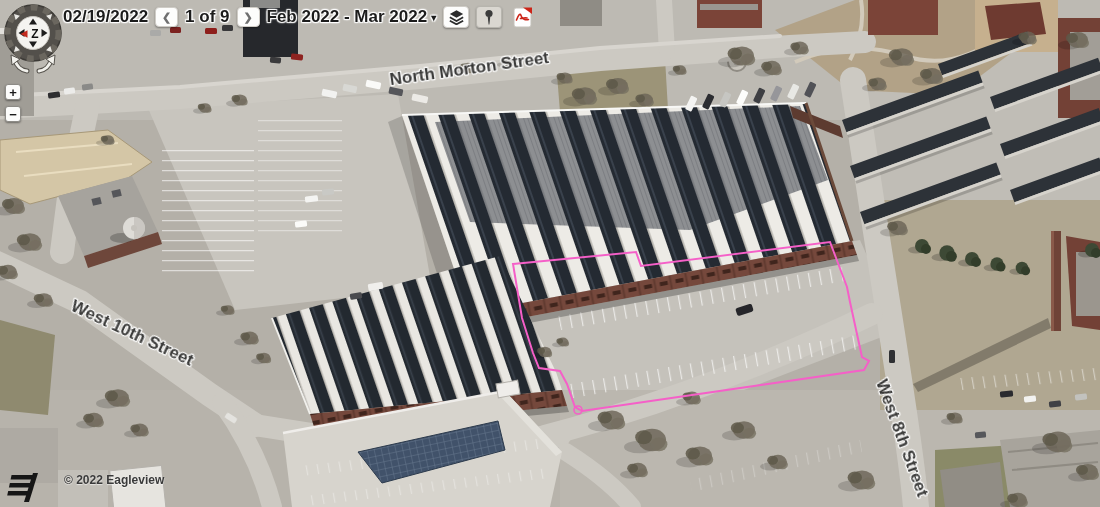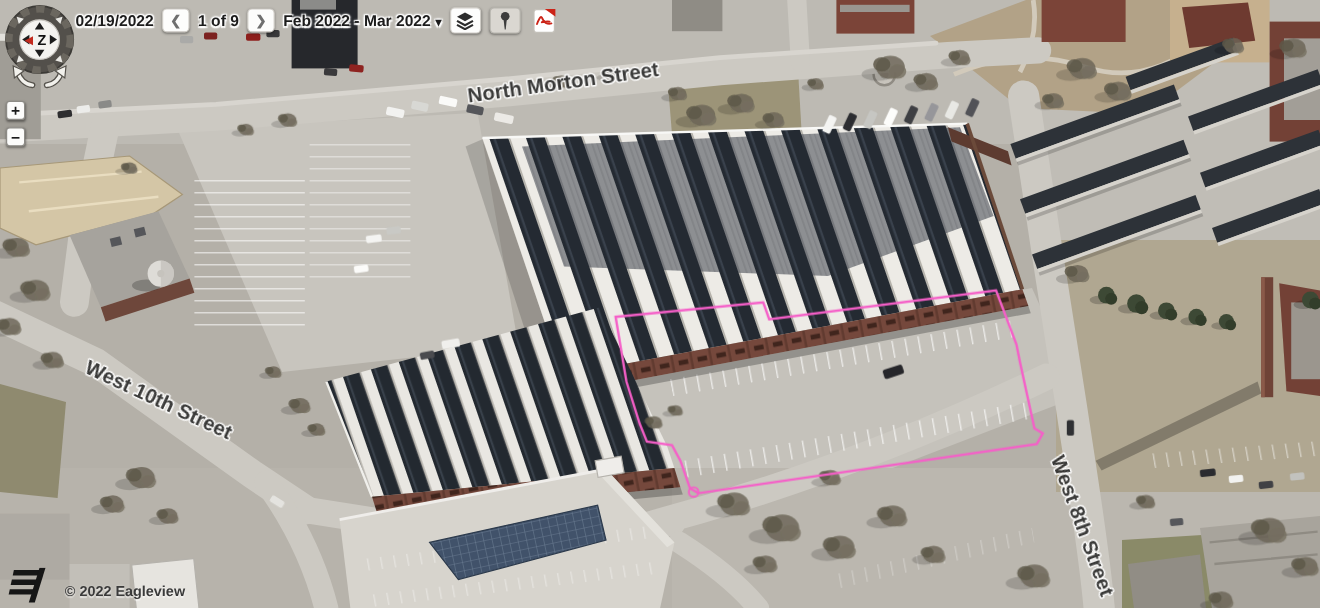--- a/index.html
+++ b/index.html
@@ -1,40 +1,40 @@
 <!DOCTYPE html>
 <html><head>
 <meta charset="utf-8">
 <style>
   html,body{margin:0;padding:0;background:#888;}
   .stage{position:relative;width:1100px;height:507px;overflow:hidden;
          font-family:"Liberation Sans",sans-serif;background:#b4b0a8;}
   .stage svg text{font-family:"Liberation Sans",sans-serif;}
   
   .toolbar{position:absolute;left:63px;top:6px;display:flex;align-items:center;gap:7px;z-index:30;}
-  .ol-text{font-weight:bold;font-size:13px;color:#1c1c1c;white-space:nowrap;
+  .ol-text{font-weight:bold;font-size:17px;color:#1c1c1c;white-space:nowrap;
     text-shadow:-1px -1px 1px #fff,1px -1px 1px #fff,-1px 1px 1px #fff,1px 1px 1px #fff,0 0 3px #fff;}
   .tb-btn{width:23px;height:20px;background:#fdfdfc;border:1px solid #cfccc6;border-radius:4px;
     display:flex;align-items:center;justify-content:center;font-size:11px;font-weight:bold;color:#6f6f6f;
     box-shadow:0 1px 2px rgba(0,0,0,.35);cursor:pointer;box-sizing:border-box;}
-  .tb-range{display:flex;align-items:flex-end;gap:4px;cursor:pointer;}
+  .tb-range{display:flex;align-items:center;gap:4px;cursor:pointer;}
   .caret{font-size:10px;}
   .icon-btn{width:26px;height:22px;border-radius:4px;display:flex;align-items:center;justify-content:center;
     box-shadow:0 1px 2px rgba(0,0,0,.35);cursor:pointer;}
   .icon-btn.white{background:#fdfdfc;border:1px solid #cfccc6;box-sizing:border-box;}
   .icon-btn.ghost{background:rgba(235,233,228,.62);border:1px solid rgba(160,158,152,.6);box-sizing:border-box;}
   .icon-btn.plain{background:transparent;box-shadow:none;}
   
   .compass{position:absolute;left:2px;top:2px;width:64px;height:76px;z-index:30;cursor:pointer;}
   .zoomctl{position:absolute;left:5px;top:84px;z-index:30;display:flex;flex-direction:column;gap:6px;}
   .zoom-btn{width:16px;height:16px;background:#fcfcfb;border:1px solid #8d8b86;border-radius:3px;
     display:flex;align-items:center;justify-content:center;font-size:13px;font-weight:bold;color:#1a1a1a;
     box-shadow:0 1px 2px rgba(0,0,0,.4);cursor:pointer;line-height:1;box-sizing:border-box;}
   
-  .attrib{position:absolute;left:6px;bottom:4px;display:flex;align-items:flex-end;gap:10px;z-index:30;}
+  .attrib{position:absolute;left:6px;bottom:4px;display:flex;align-items:flex-start;gap:20px;z-index:30;}
   .attrib-text{font-size:12px;font-weight:bold;color:#3a3a3a;
     text-shadow:0 1px 1px rgba(255,255,255,.55),0 0 2px rgba(255,255,255,.4);padding-bottom:3px;}
 </style>
 </head>
 <body>
 
 <div class="stage">
 
   <svg width="1100" height="507" viewBox="0 0 1100 507" style="position:absolute;left:0;top:0;">
     <defs>

